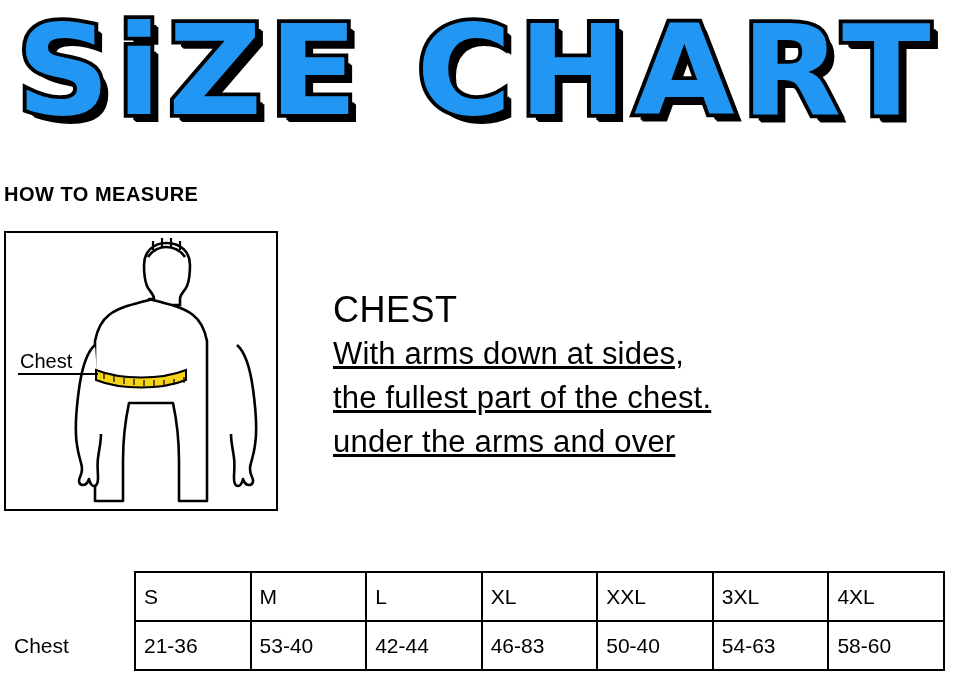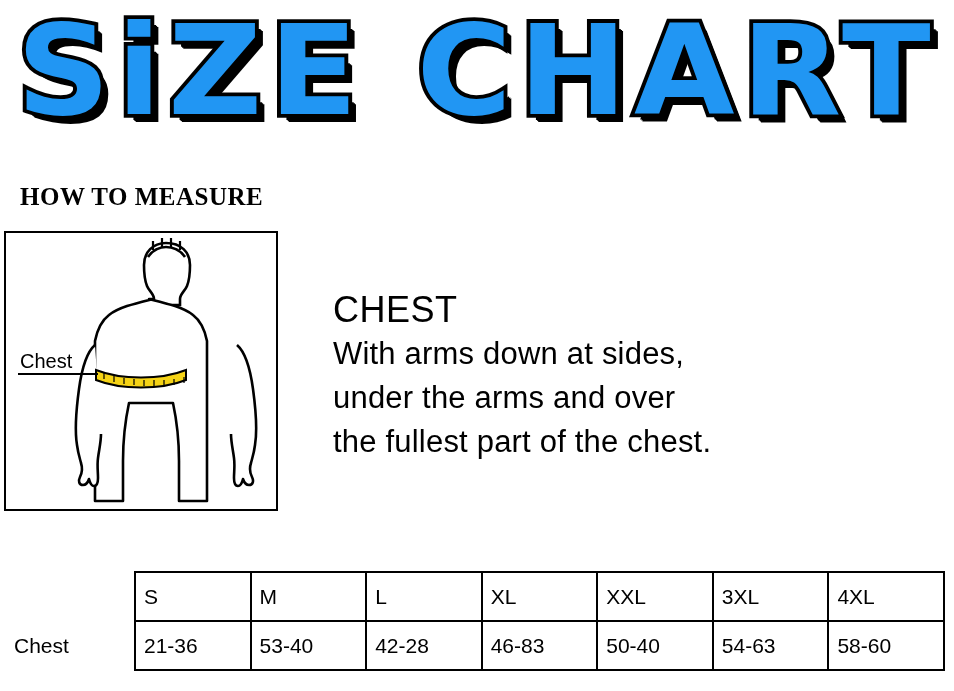--- a/index.html
+++ b/index.html
@@ -39,26 +39,26 @@
        6px 6px 0 #000,
        7px 7px 0 #000;
     transform: scaleX(1.12) scaleY(1.08);
     transform-origin: center center;
     white-space: nowrap;
   }
 
   
   .how-to {
     position: absolute;
-    left: 20px;
+    left: 4px;
     top: 183px;
-    font-size: 25px;
+    font-size: 20px;
     font-weight: bold;
     letter-spacing: 0.5px;
-    font-family: Liberation Serif, serif;
+    font-family: Liberation Sans, sans-serif;
   }
 
   
   .figure-box {
     position: absolute;
     left: 4px;
     top: 231px;
     width: 274px;
     height: 280px;
     border: 2px solid #000000;
@@ -89,20 +89,21 @@
   }
   .desc-title {
     font-size: 36px;
     line-height: 44px;
     letter-spacing: 0.5px;
   }
   .desc-body {
     font-size: 31px;
     line-height: 44px;
     letter-spacing: 0.2px;
+    text-decoration: underline;
   }
   .desc-body div {
     white-space: nowrap;
   }
 
   
   .size-table {
     position: absolute;
     left: 0px;
     top: 571px;
@@ -165,41 +166,41 @@
 
     <line x1="12" y1="141" x2="92" y2="141" stroke="#000000" stroke-width="2"></line>
   </svg>
 </div>
 <div class="chest-label">Chest</div>
 
 <div class="desc">
   <div class="desc-title">CHEST</div>
   <div class="desc-body">
     <div>With arms down at sides,</div>
+    <div>the fullest part of the chest.</div>
     <div>under the arms and over</div>
-    <div>the fullest part of the chest.</div>
   </div>
 </div>
 
 <table class="size-table">
   <tbody>
       <tr>
     <td class="rowhead"></td>
     <td class="bordered">S</td>
     <td class="bordered">M</td>
     <td class="bordered">L</td>
     <td class="bordered">XL</td>
     <td class="bordered">XXL</td>
     <td class="bordered">3XL</td>
     <td class="bordered">4XL</td>
   </tr>
   <tr>
     <td class="rowhead">Chest</td>
     <td class="bordered">21-36</td>
     <td class="bordered">53-40</td>
-    <td class="bordered">42-28</td>
+    <td class="bordered">42-44</td>
     <td class="bordered">46-83</td>
     <td class="bordered">50-40</td>
     <td class="bordered">54-63</td>
     <td class="bordered">58-60</td>
   </tr>
 </tbody>
   </table>
 
 </body></html>

